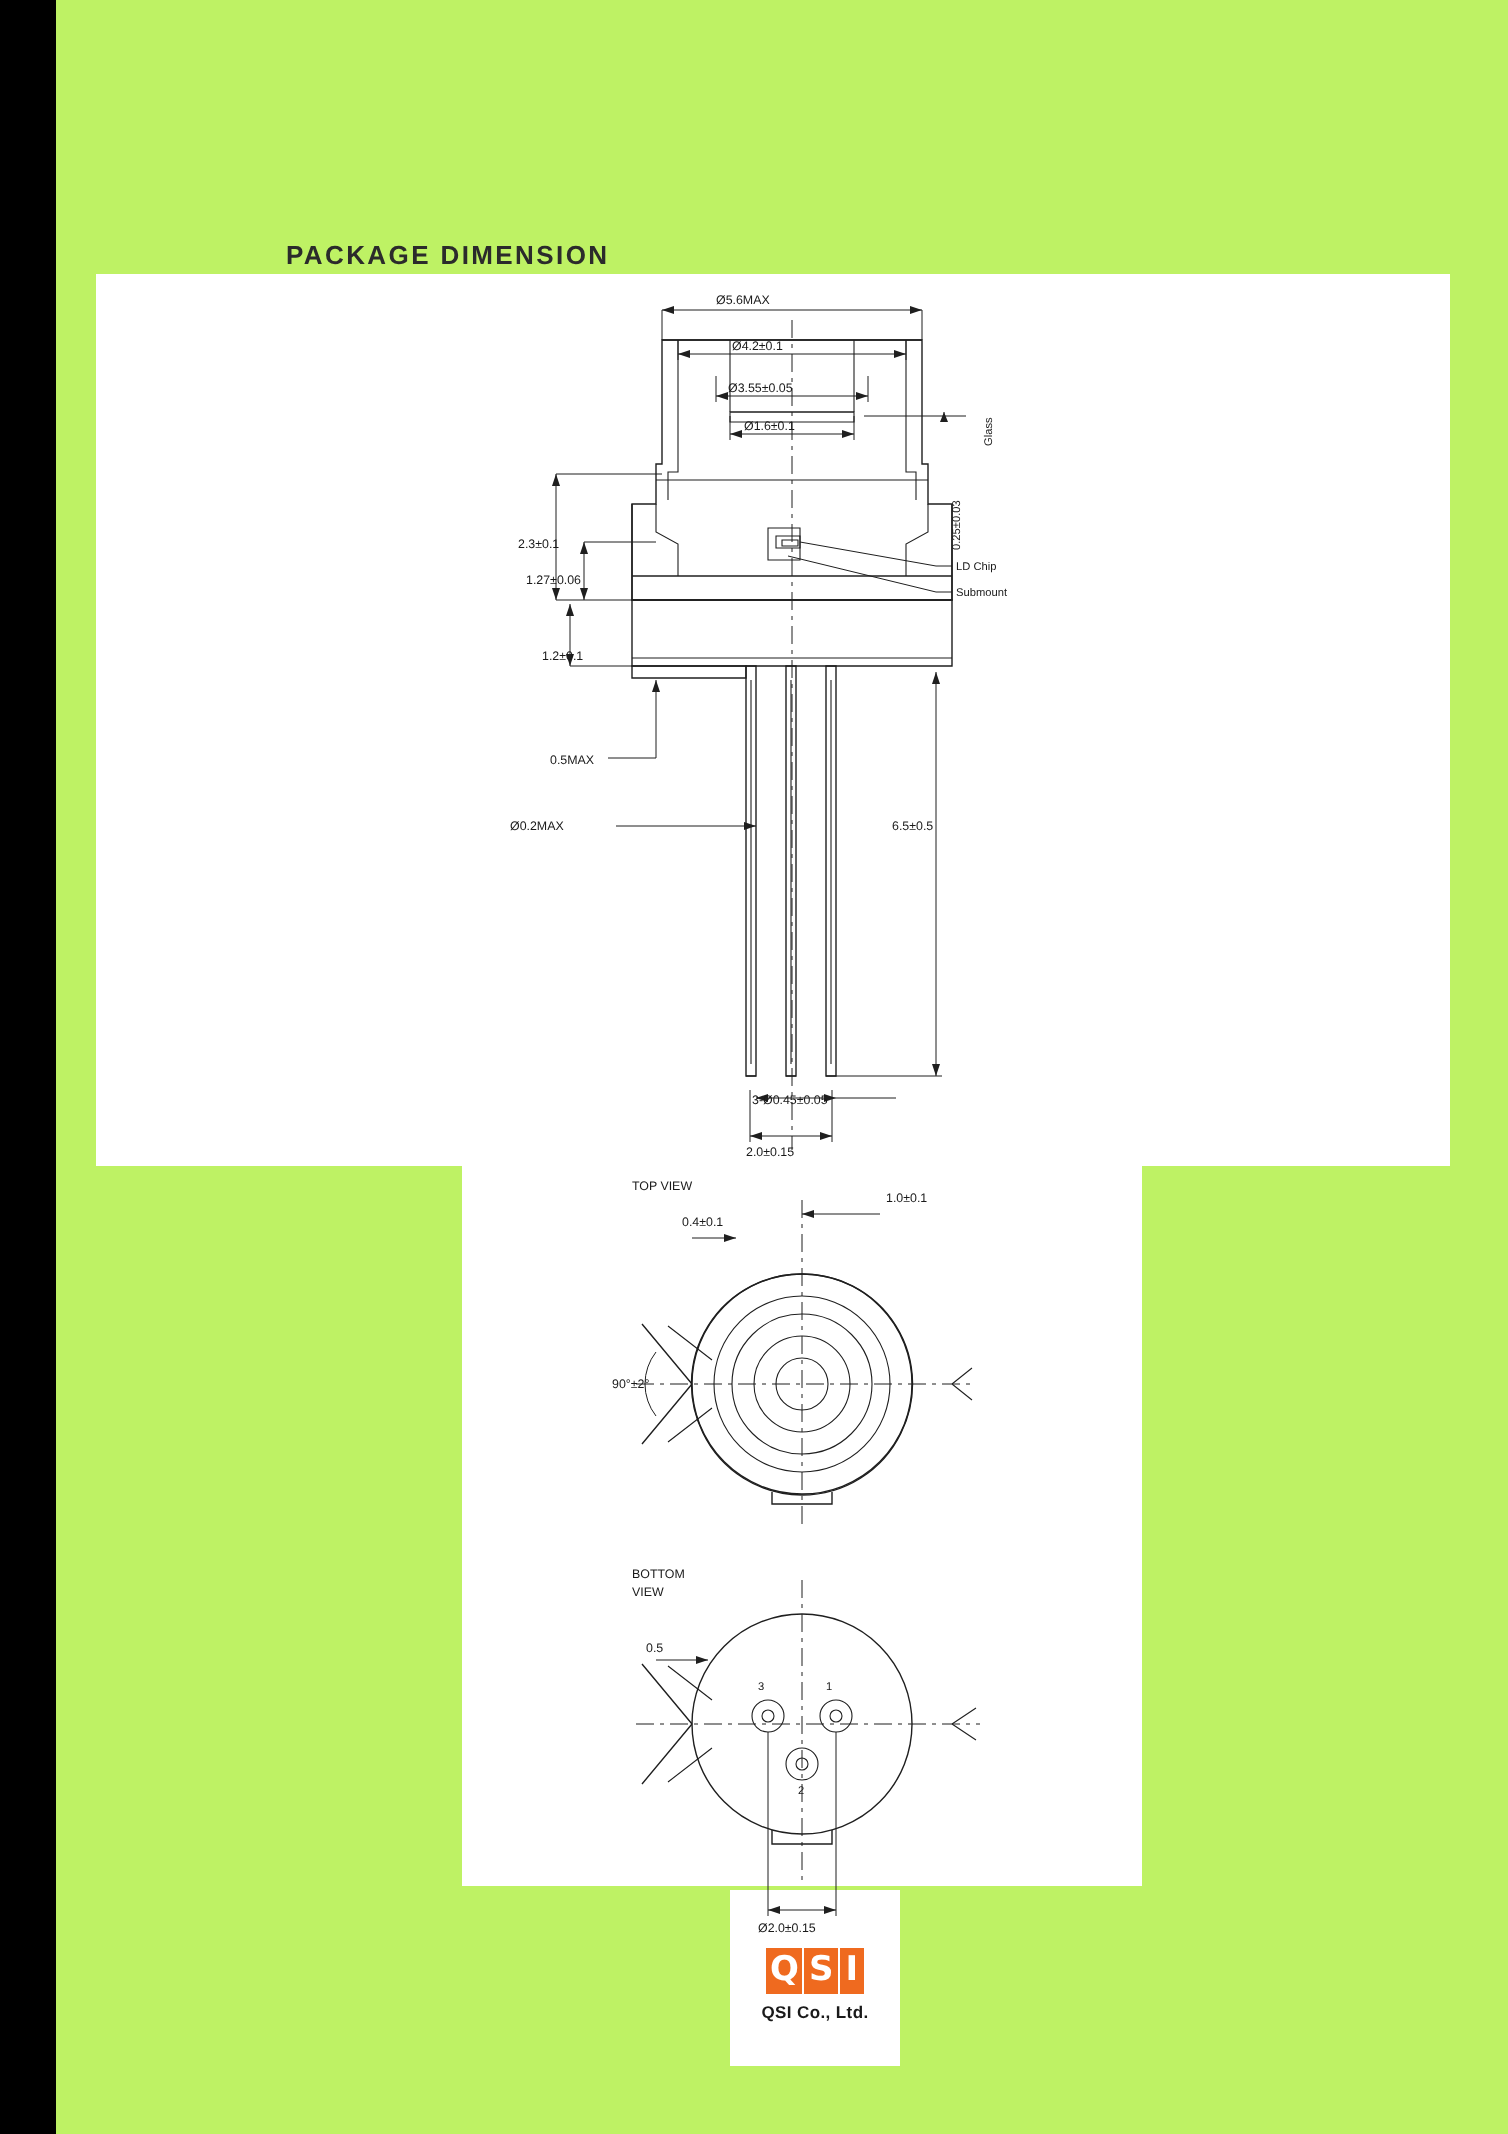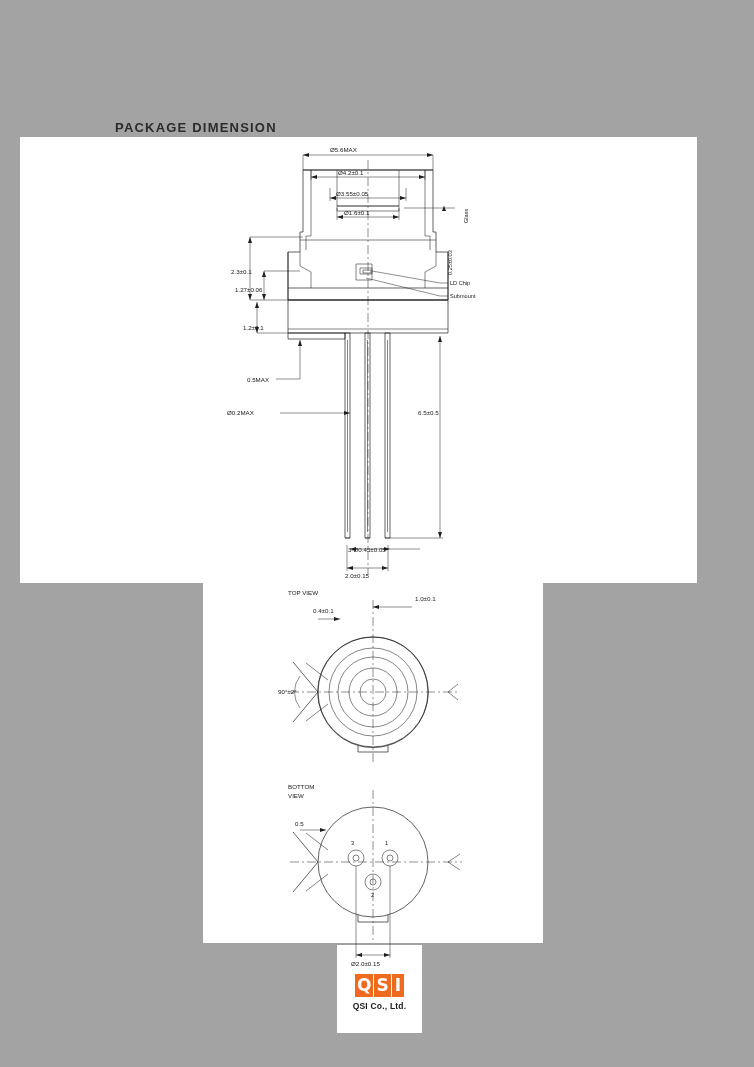--- a/index.html
+++ b/index.html
@@ -10,21 +10,22 @@
   body {
     width: 754px;
     height: 1067px;
     position: relative;
     font-family: "Liberation Sans", sans-serif;
     overflow: hidden;
   }
   .page {
     position: absolute;
     inset: 0;
-    background: #a3a3a3;
+    background: #bef264;
+    margin-left: 28px;
   }
   
   .panel {
     position: absolute;
     background: #ffffff;
   }
   #panel-main   { left: 20px;  top: 137px; width: 677px; height: 446px; }
   #panel-top    { left: 203px; top: 583px; width: 340px; height: 190px; }
   #panel-bottom { left: 203px; top: 773px; width: 340px; height: 170px; }
   #panel-logo   { left: 337px; top: 945px; width: 85px;  height: 88px; }

